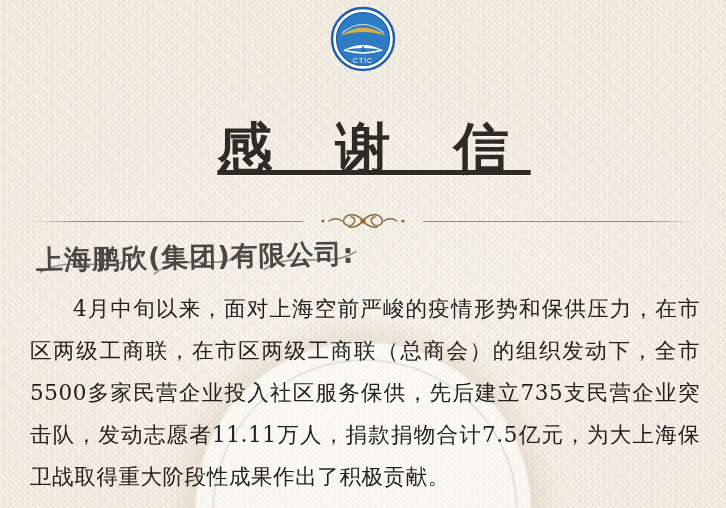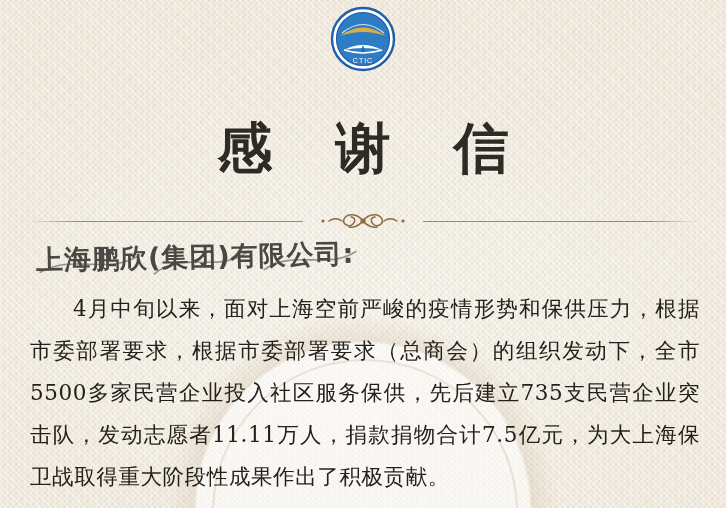--- a/index.html
+++ b/index.html
@@ -71,20 +71,21 @@
     right: 0;
     top: 112px;
     text-align: center;
     font-family: "DejaVu Serif", "Liberation Serif", serif;
     font-size: 55px;
     font-weight: 700;
     letter-spacing: 22px;
     text-indent: 22px;
     color: #2e2a24;
     text-shadow: 0 1px 0 rgba(255,255,255,0.7);
+    text-decoration: underline;
   }
 
   
   .divider {
     position: absolute;
     left: 28px;
     right: 28px;
     top: 206px;
     height: 30px;
     display: flex;
@@ -202,16 +203,16 @@
       <g fill="none" stroke="#3a3833" stroke-width="1.6" stroke-linecap="round" opacity="0.55">
         <path d="M6 30 C40 12, 70 34, 104 16"></path>
         <path d="M120 34 C150 10, 180 36, 214 14"></path>
         <path d="M230 32 C260 12, 292 34, 322 16"></path>
       </g>
     </svg>
     <span class="txt">上海鹏欣(集团)有限公司:</span>
   </div>
 
   <div class="body-text">
-    <p>4月中旬以来，面对上海空前严峻的疫情形势和保供压力，根据市委部署要求，根据市委部署要求（总商会）的组织发动下，全市5500多家民营企业投入社区服务保供，先后建立735支民营企业突击队，发动志愿者11.11万人，捐款捐物合计7.5亿元，为大上海保卫战取得重大阶段性成果作出了积极贡献。</p>
+    <p>4月中旬以来，面对上海空前严峻的疫情形势和保供压力，在市区两级工商联，在市区两级工商联（总商会）的组织发动下，全市5500多家民营企业投入社区服务保供，先后建立735支民营企业突击队，发动志愿者11.11万人，捐款捐物合计7.5亿元，为大上海保卫战取得重大阶段性成果作出了积极贡献。</p>
   </div>
 
 </div>
 
 </body></html>

